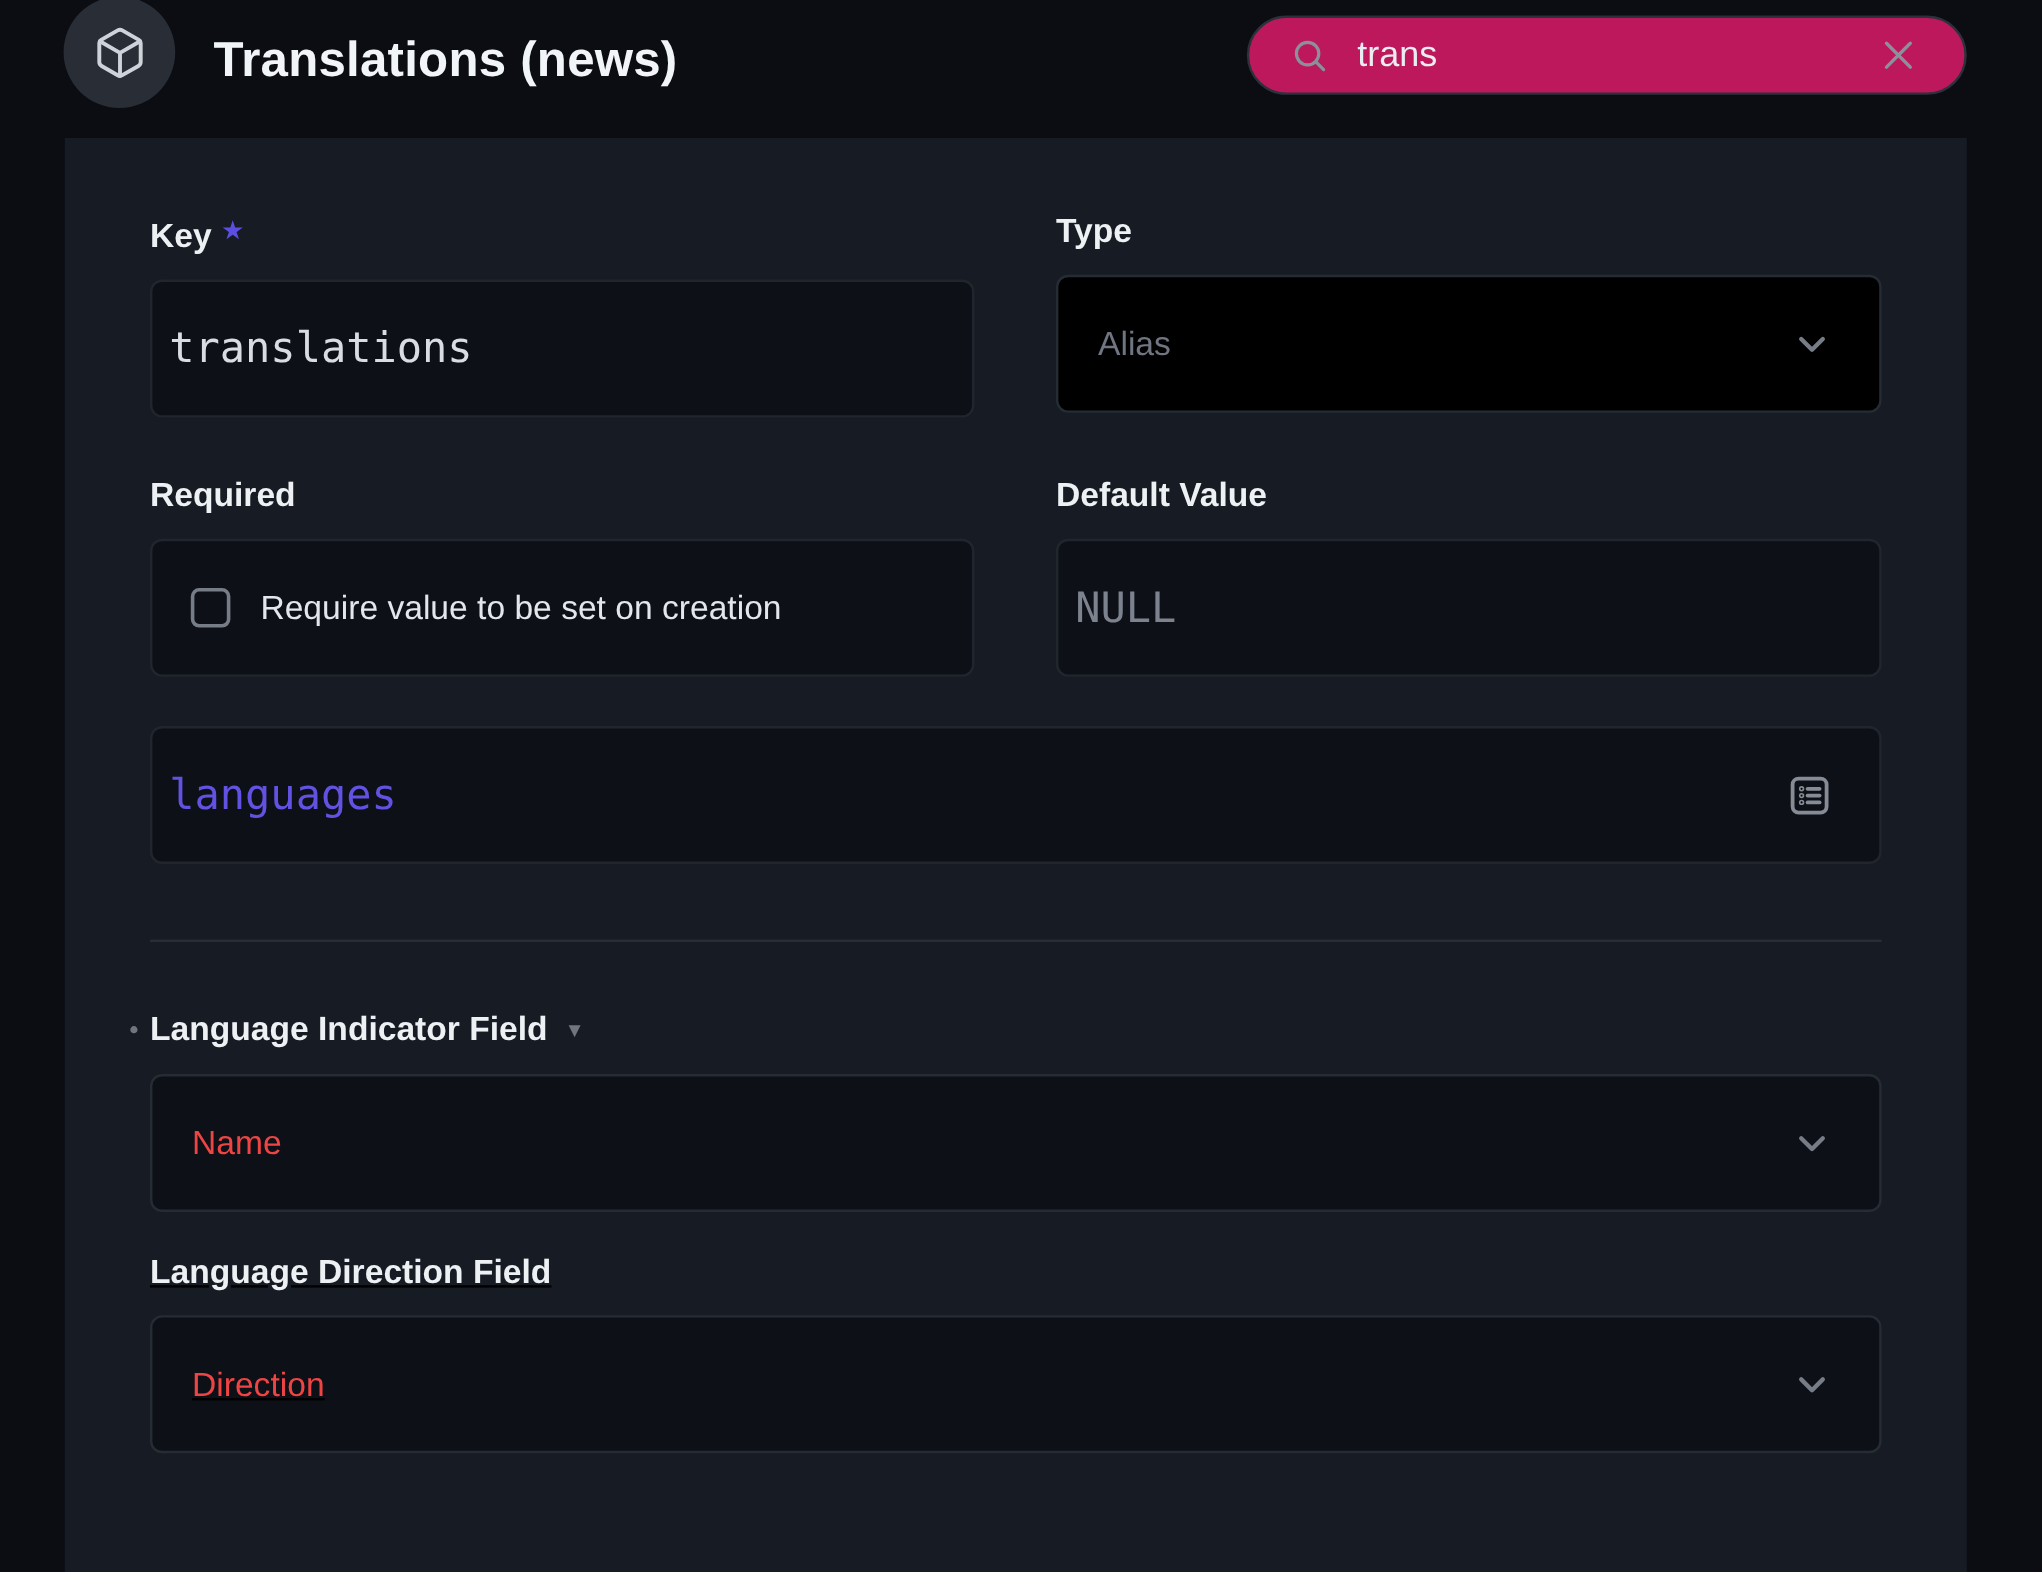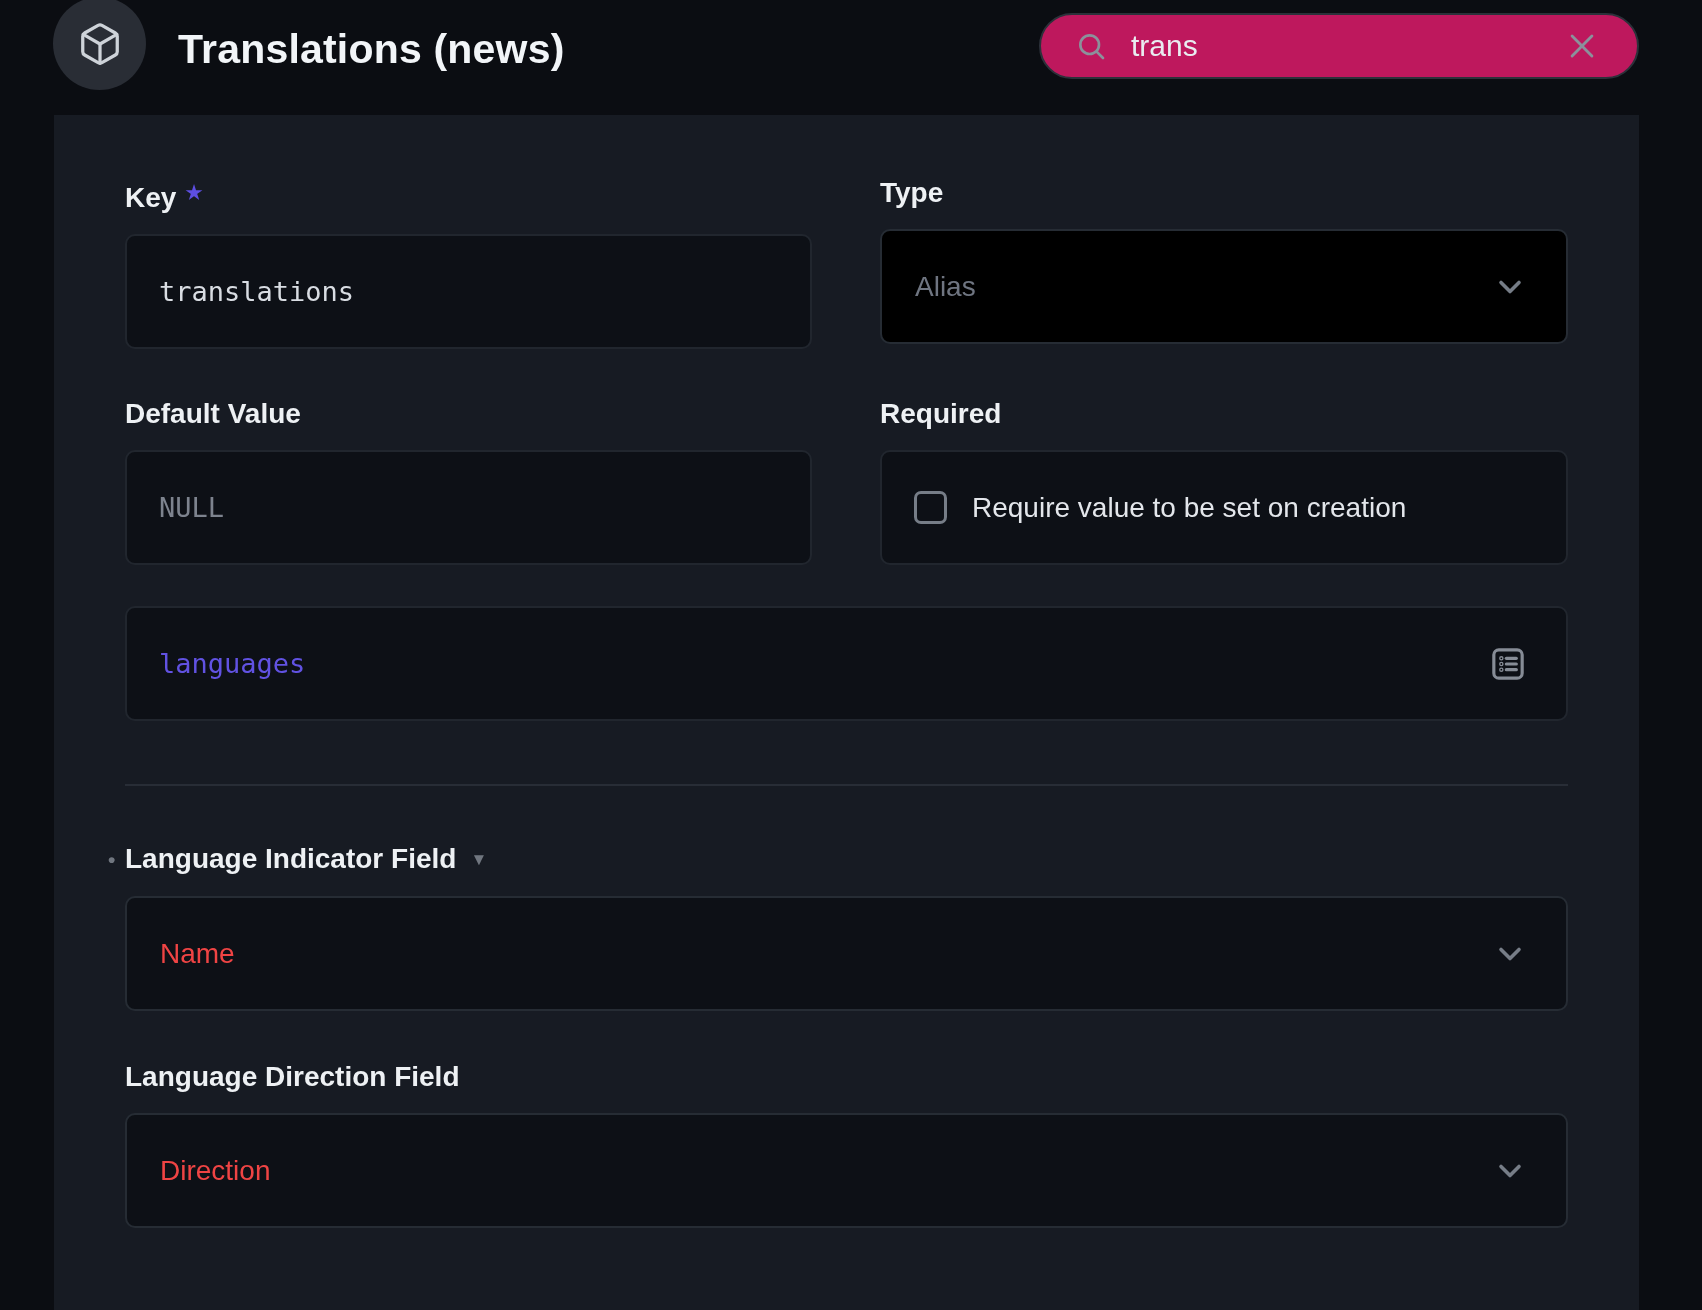--- a/index.html
+++ b/index.html
@@ -37,43 +37,43 @@
 
   
   .panel {
     position:absolute; left:54px; top:115px; width:1585px; height:1205px;
     background:#171b23; padding:60px 71px 0 71px;
   }
   .grid2 { display:grid; grid-template-columns:687px 688px; column-gap:68px; }
   .mt1 { margin-top:47px; }
   .mt2 { margin-top:41px; }
   .mt3 { margin-top:55px; }
-  .mt4 { margin-top:48px; }
+  .mt4 { margin-top:32px;text-decoration:underline; }
 
   .field-label {
     font-size:28px; font-weight:700; color:#eef1f4; line-height:35px;
     margin-bottom:19px; position:relative;
   }
   .req-star { color:#5d4ee2; font-size:19px; vertical-align:8px; margin-left:9px; }
   .label-dot { position:absolute; left:-17px; top:1px; color:#70767f; font-size:21px; }
   .label-caret { color:#70767f; font-size:17px; margin-left:14px; vertical-align:3px; cursor:pointer; }
 
   .control {
     height:115px; border-radius:10px; position:relative;
     display:flex; align-items:center;
   }
   .ctl-input  { background:#0d1016; border:2px solid #21262e; }
   .ctl-select { background:#0d1016; border:2px solid #262c34; cursor:pointer; }
   .ctl-select.disabled { background:#000000; cursor:default; }
   .ctl-box    { background:#0d1016; border:2px solid #21262e; }
 
   .text-input {
     width:100%; height:100%; background:transparent; border:0; outline:0;
-    padding-left:32px; font-family:"DejaVu Sans Mono", monospace;
-    font-size:27px; color:#d9dde3;
+    padding-left:14px; font-family:"DejaVu Sans Mono", monospace;
+    font-size:35px; color:#d9dde3;
   }
   .text-input::placeholder { color:#7d838e; opacity:1; }
   .mono-accent { color:#6152e2 !important; }
 
   .select-value { padding-left:33px; font-size:28px; color:#ef4444; }
   .select-value.muted { color:#6f7581; }
   .chevron { position:absolute; right:38px; top:50%; transform:translateY(-50%);
              width:36px; height:36px; stroke:#767d87; }
   .trailing-icon { position:absolute; right:38px; top:50%; transform:translateY(-50%);
              width:40px; height:40px; stroke:#868c96; cursor:pointer; }
@@ -130,31 +130,31 @@
         <span class="select-value muted">Alias</span>
         <svg class="chevron" viewBox="0 0 24 24" fill="none" stroke-width="2.4" stroke-linecap="round" stroke-linejoin="round">
           <polyline points="6 9 12 15 18 9"></polyline>
         </svg>
       </div>
     </div>
   </div>
 
   <div class="grid2 mt1">
     <div>
-      <div class="field-label">Default Value</div>
-      <div class="control ctl-input">
-        <input class="text-input" type="text" placeholder="NULL" style="">
+      <div class="field-label">Required</div>
+      <div class="control ctl-box">
+        <div class="checkbox"></div>
+        <div class="checkbox-label">Require value to be set on creation</div>
       </div>
     </div>
 
     <div>
-      <div class="field-label">Required</div>
-      <div class="control ctl-box">
-        <div class="checkbox"></div>
-        <div class="checkbox-label">Require value to be set on creation</div>
+      <div class="field-label">Default Value</div>
+      <div class="control ctl-input">
+        <input class="text-input" type="text" placeholder="NULL" style="">
       </div>
     </div>
   </div>
 
   <div class="mt2">
     <div class="control ctl-input">
       <input class="text-input mono-accent" type="text" value="languages" style="">
       <svg class="trailing-icon" viewBox="0 0 24 24" fill="none" stroke-width="1.9" stroke-linecap="round" stroke-linejoin="round">
         <rect x="3.5" y="3.5" width="17" height="17" rx="3"></rect>
         <circle cx="8" cy="8.6" r="0.4" fill="currentColor"></circle>

